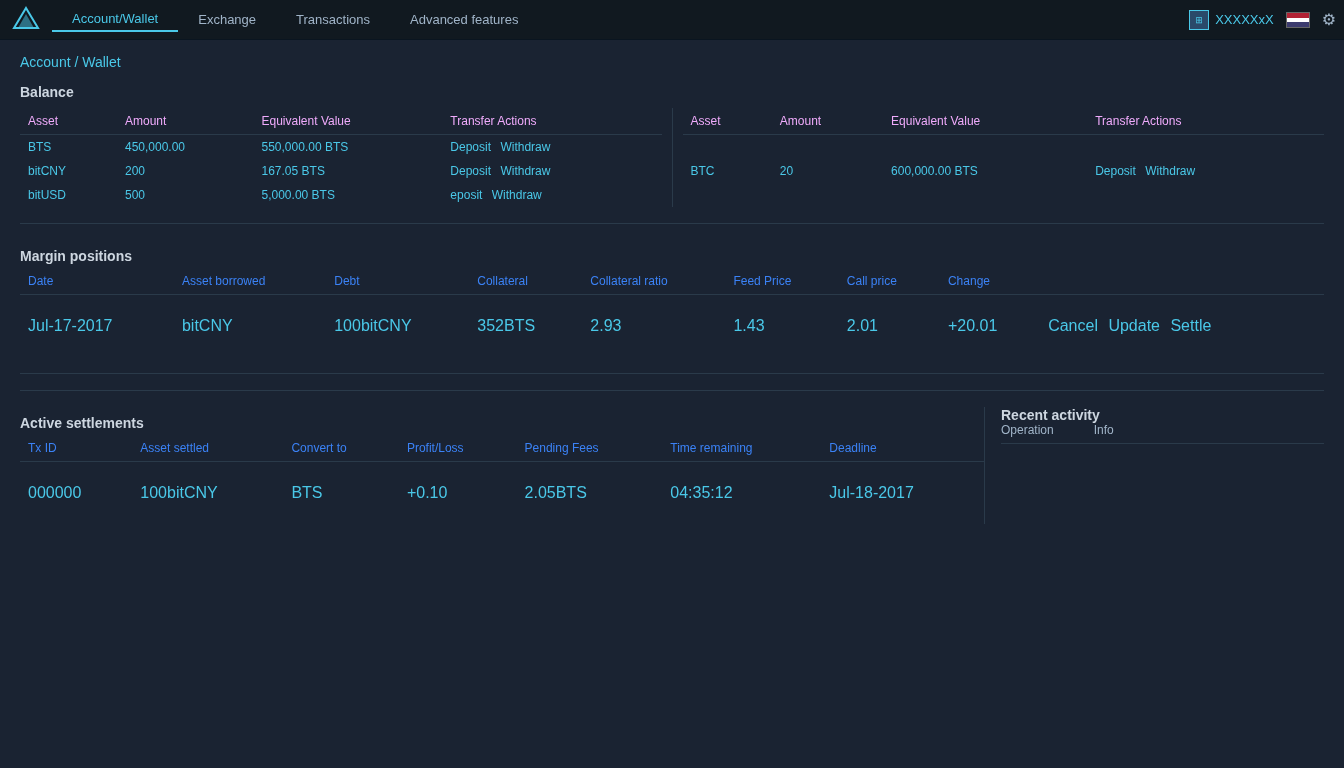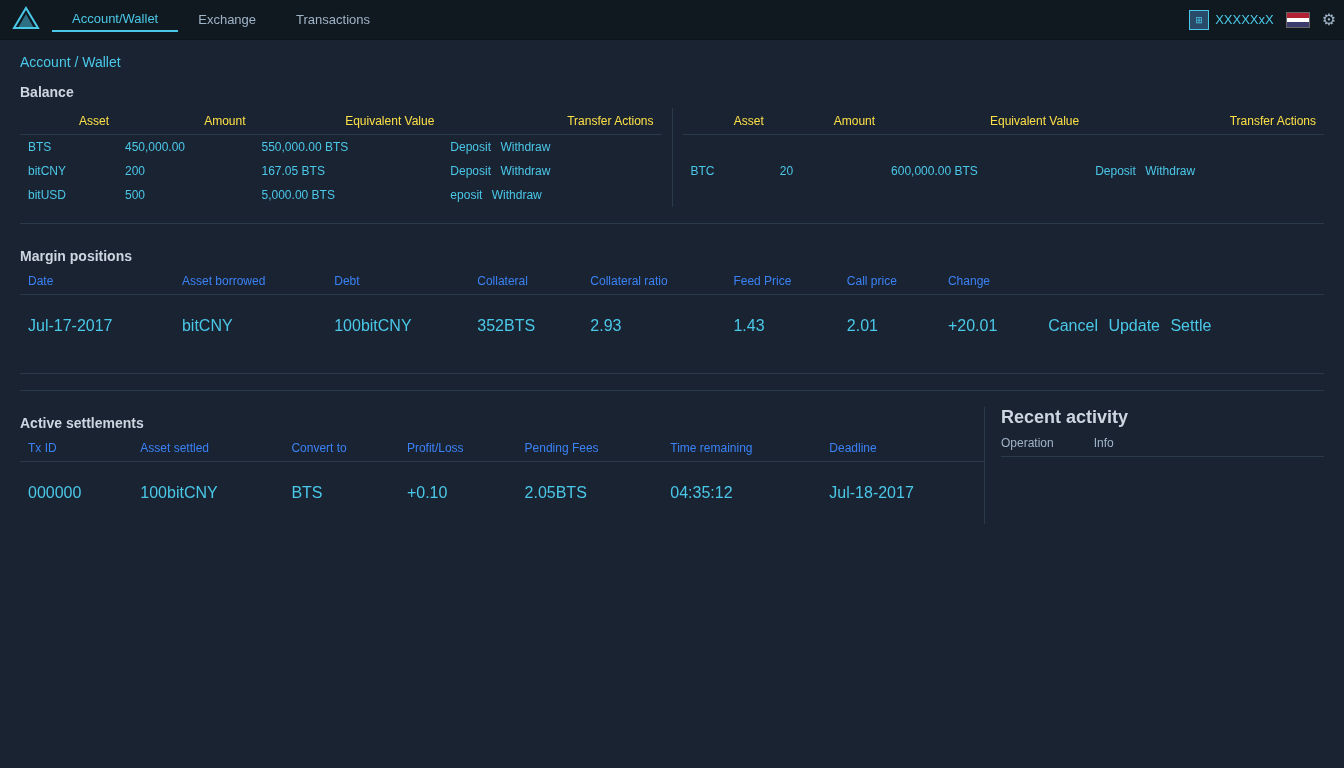--- a/index.html
+++ b/index.html
@@ -100,24 +100,24 @@
     .balance-area {
       display: flex;
       gap: 0;
       margin-bottom: 8px;
     }
     .balance-table {
       flex: 1;
       border-collapse: collapse;
     }
     .balance-table th {
-      color: #fde047;
+      color: #f0abfc;
       font-weight: normal;
       font-size: 12px;
-      text-align: right;
+      text-align: left;
       padding: 6px 8px;
       border-bottom: 1px solid #2a3a4a;
     }
     .balance-table td {
       padding: 5px 8px;
       color: #4ac8e8;
       font-size: 12px;
     }
     .balance-divider {
       width: 1px;
@@ -169,23 +169,23 @@
     .settlements-area {
       flex: 1;
     }
     .recent-activity-area {
       width: 340px;
       border-left: 1px solid #2a3a4a;
       padding-left: 16px;
     }
     .recent-activity-title {
       color: #cdd6e0;
-      font-size: 18px;
+      font-size: 14px;
       font-weight: bold;
-      margin-bottom: 8px;
+      margin-bottom: 0;
     }
     .recent-activity-headers {
       display: flex;
       gap: 40px;
       color: #a0b4c8;
       font-size: 12px;
       border-bottom: 1px solid #2a3a4a;
       padding-bottom: 6px;
     }
   </style>
@@ -196,20 +196,21 @@
   <div class="logo">
     <svg viewBox="0 0 28 28" fill="none" xmlns="http://www.w3.org/2000/svg">
       <polygon points="14,2 26,22 2,22" fill="none" stroke="#4ac8e8" stroke-width="2"></polygon>
       <polygon points="14,8 22,22 6,22" fill="#4ac8e8" opacity="0.5"></polygon>
     </svg>
   </div>
   <div class="nav-links">
     <div class="nav-item active">Account/Wallet</div>
     <div class="nav-item">Exchange</div>
     <div class="nav-item">Transactions</div>
+    <div class="nav-item">Advanced features</div>
   </div>
   <div class="nav-right">
     <div class="user-badge">
       <div class="user-icon">⊞</div>
       <span>XXXXXxX</span>
     </div>
     <div class="flag"></div>
     <div class="gear-btn">⚙</div>
   </div>
 </div>

